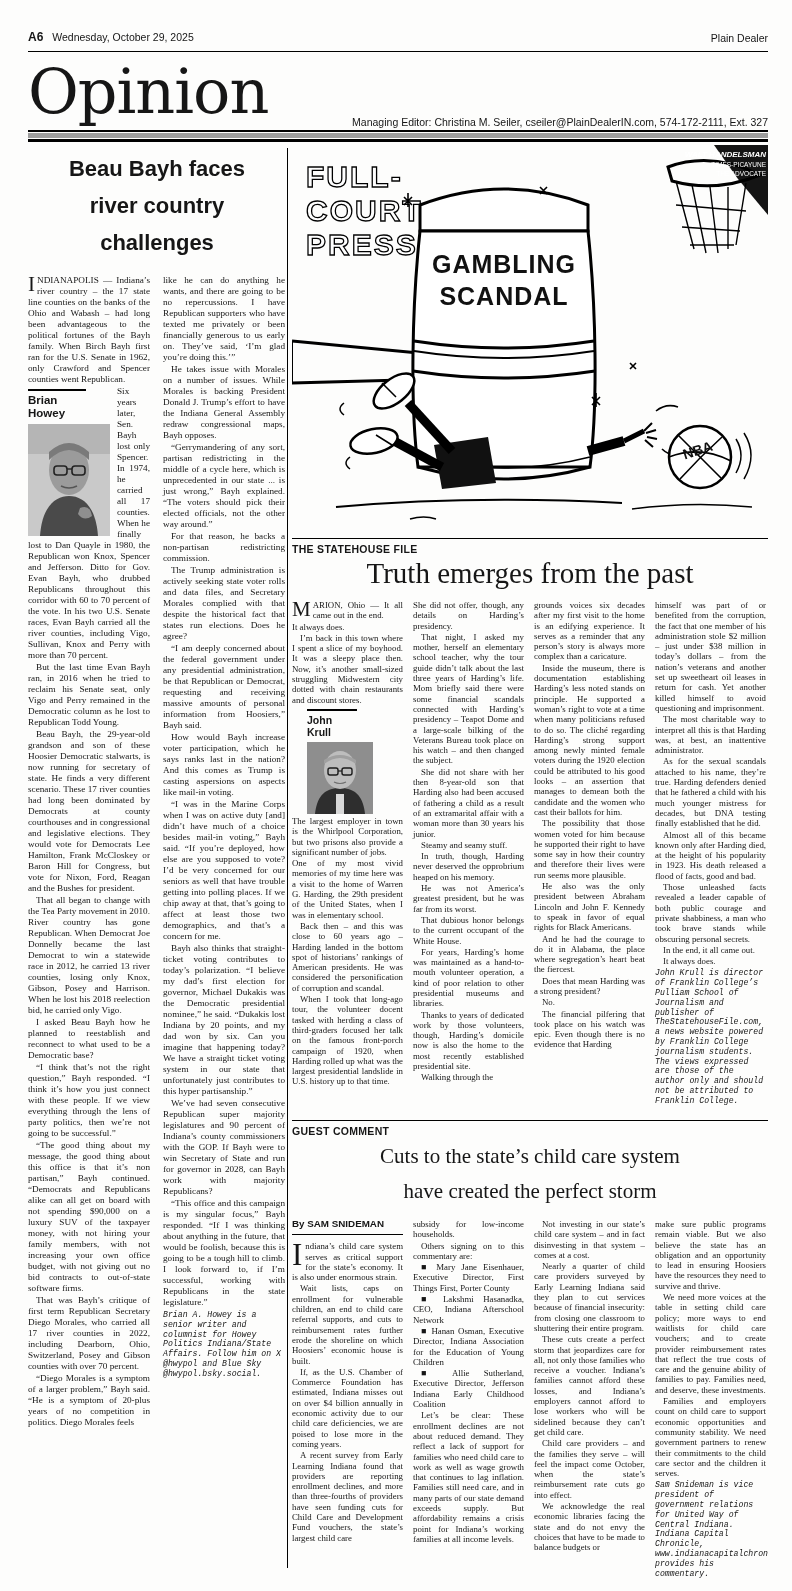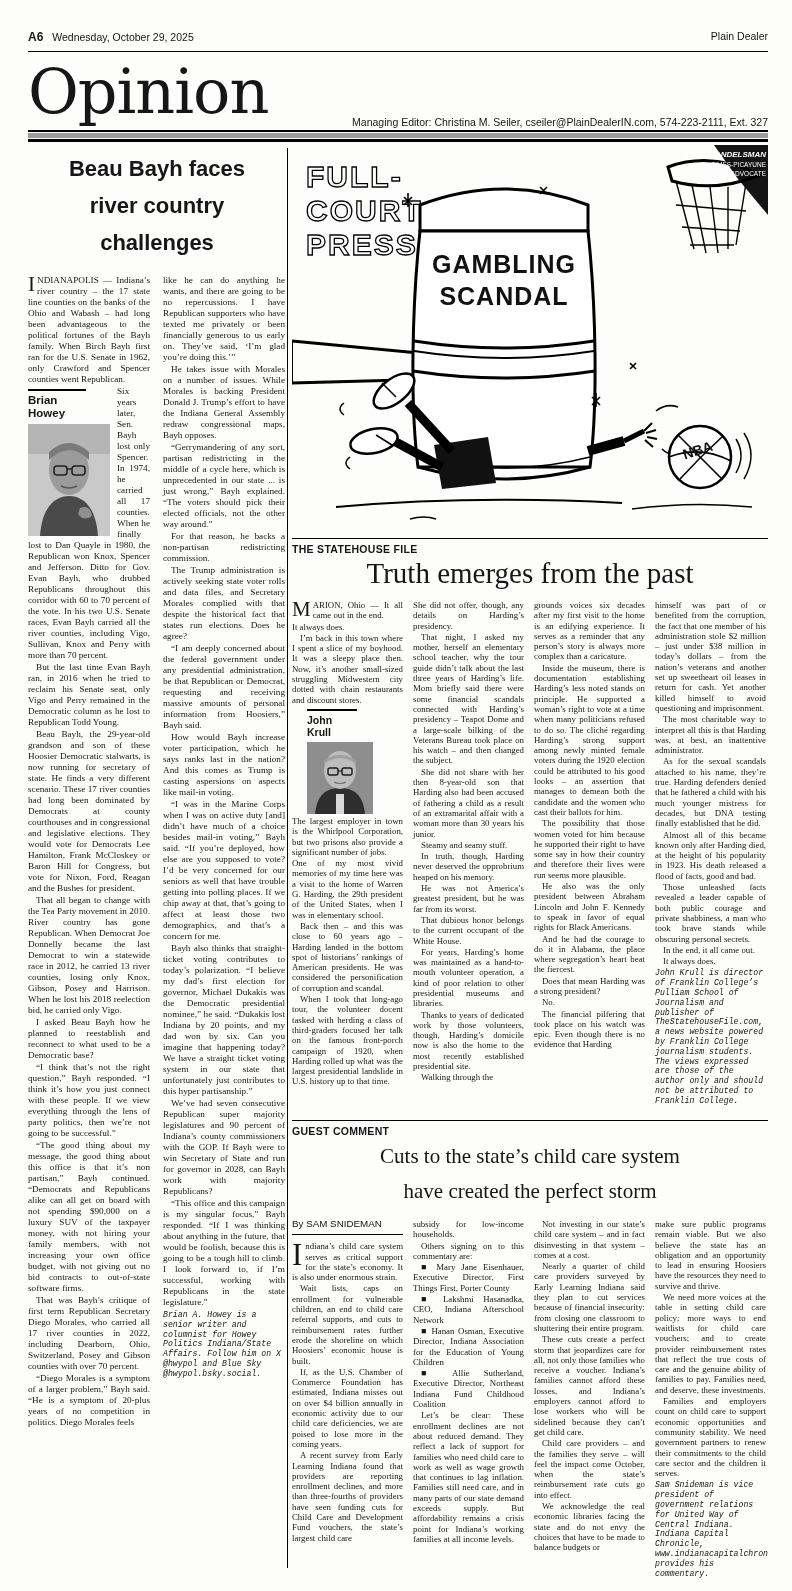--- a/index.html
+++ b/index.html
@@ -3,21 +3,21 @@
 <meta charset="utf-8">
 <style>
   html,body{margin:0;padding:0;}
   body{
     width:792px;height:1591px;overflow:hidden;position:relative;
     background:#fdfdfc;color:#161616;
     font-family:"Liberation Serif", serif;
   }
   .abs{position:absolute;}
   
-  .topbar{left:28px;right:24px;top:30px;display:flex;justify-content:space-between;align-items:flex-start;
+  .topbar{left:28px;right:24px;top:30px;display:flex;justify-content:space-between;align-items:flex-end;
     border-bottom:1px solid #000;padding-bottom:7px;font-family:"Liberation Sans",sans-serif;font-size:10.5px;}
   .topbar .pg{font-weight:bold;font-size:12px;margin-right:6px;}
   
   .masthead{left:28px;right:24px;top:60px;height:82px;}
   .masthead h1{margin:0;font-family:"DejaVu Serif",serif;font-weight:normal;font-size:62px;line-height:64px;letter-spacing:-1px;}
   .editorline{position:absolute;right:0;bottom:14px;font-family:"Liberation Sans",sans-serif;font-size:10.5px;}
   .ruleband{position:absolute;left:0;right:0;bottom:0;}
   .ruleband .r1{height:2px;background:#000;}
   .ruleband .r2{height:5px;background:#9d9d9d;margin-top:1px;}
   .ruleband .r3{height:3px;background:#000;margin-top:1px;}
@@ -47,40 +47,40 @@
   
   .cartoonbox{left:292px;top:145px;width:476px;height:391px;}
   .statehouse{left:292px;top:538px;width:476px;height:580px;overflow:hidden;}
   .guest{left:292px;top:1120px;width:476px;height:468px;overflow:hidden;}
   .sectrule{border-top:1px solid #000;margin:0 0 4px 0;}
   .kicker{font-family:"Liberation Sans",sans-serif;font-weight:bold;font-size:10.5px;letter-spacing:.3px;margin:2px 0 2px 0;}
   .sh-headline{font-family:"Liberation Serif",serif;font-size:29px;line-height:33px;text-align:center;margin:2px 0 10px 0;font-weight:normal;}
   .g-headline{font-family:"Liberation Serif",serif;font-size:21px;line-height:35px;text-align:center;margin:2px 0 10px 0;font-weight:normal;white-space:pre-line;}
   .statehouse .cols,.guest .cols{gap:10px;}
   .statehouse .col,.guest .col{width:111px;font-size:8.8px;line-height:10.3px;}
-  .gbyline{font-family:"Liberation Sans",sans-serif;font-weight:normal;font-size:9.8px;border-bottom:1px solid #000;
+  .gbyline{font-family:"Liberation Sans",sans-serif;font-weight:bold;font-size:9.8px;border-bottom:1px solid #000;
     padding-bottom:5px;margin-bottom:6px;text-align:left;}
   
   .ct-title{font-family:"Liberation Sans",sans-serif;font-weight:bold;letter-spacing:2px;}
   .ct-label{font-family:"Liberation Sans",sans-serif;font-weight:bold;}
 </style>
 </head>
 <body>
 
 <div class="abs topbar">
   <div>
     <span class="pg">A6</span>
     <span>Wednesday, October 29, 2025</span>
   </div>
   <div>Plain Dealer</div>
 </div>
 
 <div class="abs masthead">
   <h1>Opinion</h1>
-  <div class="editorline">Managing Editor: Christina M. Seiler, cseiler@PlainDealerIN.com, 574-223-2111, Ext. 327</div>
+  <div class="editorline">Managing Editor: Christina M. Seiler, cseiler@PlainDealerIN.com, 574-172-2111, Ext. 327</div>
   <div class="ruleband">
     <div class="r1"></div>
       <div class="r2"></div>
       <div class="r3"></div>
   </div>
 </div>
 
 <div class="abs bayh">
   <div class="bayh-headline">Beau Bayh faces
 river country
@@ -315,21 +315,21 @@
           <p class="para indent">A recent survey from Early Learning Indiana found that providers are reporting enrollment declines, and more than three-fourths of providers have seen funding cuts for Child Care and Development Fund vouchers, the state’s largest child care</p>
         </div>
     </div>
     <div class="col">
       <div>
           <p class="para cont">subsidy for low-income households.</p>
           <p class="para indent">Others signing on to this commentary are:</p>
           <p class="para bullet">■ Mary Jane Eisenhauer, Executive Director, First Things First, Porter County</p>
           <p class="para bullet">■ Lakshmi Hasanadka, CEO, Indiana Afterschool Network</p>
           <p class="para bullet">■ Hanan Osman, Executive Director, Indiana Association for the Education of Young Children</p>
-          <p class="para bullet">■ Allie Sutherland, Executive Director, Northeast Indiana Fund Childhood Coalition</p>
+          <p class="para bullet">■ Allie Sutherland, Executive Director, Jefferson Indiana Early Childhood Coalition</p>
           <p class="para indent">Let’s be clear: These enrollment declines are not about reduced demand. They reflect a lack of support for families who need child care to work as well as wage growth that continues to lag inflation. Families still need care, and in many parts of our state demand exceeds supply. But affordability remains a crisis point for Indiana’s working families at all income levels.</p>
         </div>
     </div>
     <div class="col">
       <div>
           <p class="para indent">Not investing in our state’s child care system – and in fact disinvesting in that system – comes at a cost.</p>
           <p class="para indent">Nearly a quarter of child care providers surveyed by Early Learning Indiana said they plan to cut services because of financial insecurity: from closing one classroom to shuttering their entire program.</p>
           <p class="para indent">These cuts create a perfect storm that jeopardizes care for all, not only those families who receive a voucher. Indiana’s families cannot afford these losses, and Indiana’s employers cannot afford to lose workers who will be sidelined because they can’t get child care.</p>
           <p class="para indent">Child care providers – and the families they serve – will feel the impact come October, when the state’s reimbursement rate cuts go into effect.</p>
           <p class="para indent">We acknowledge the real economic libraries facing the state and do not envy the choices that have to be made to balance budgets or</p>

